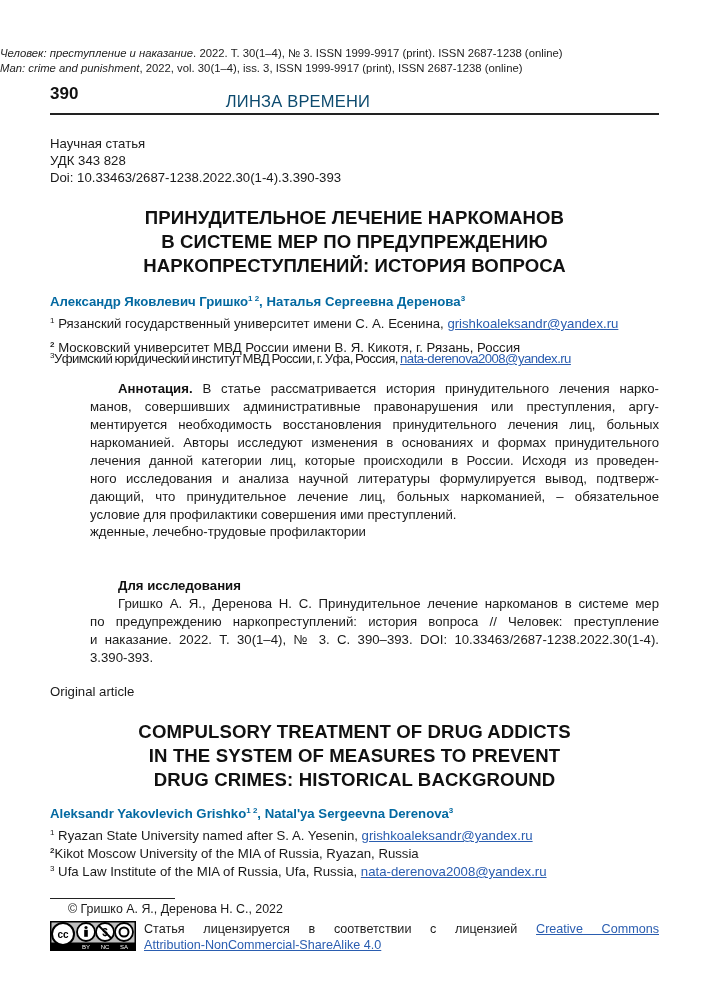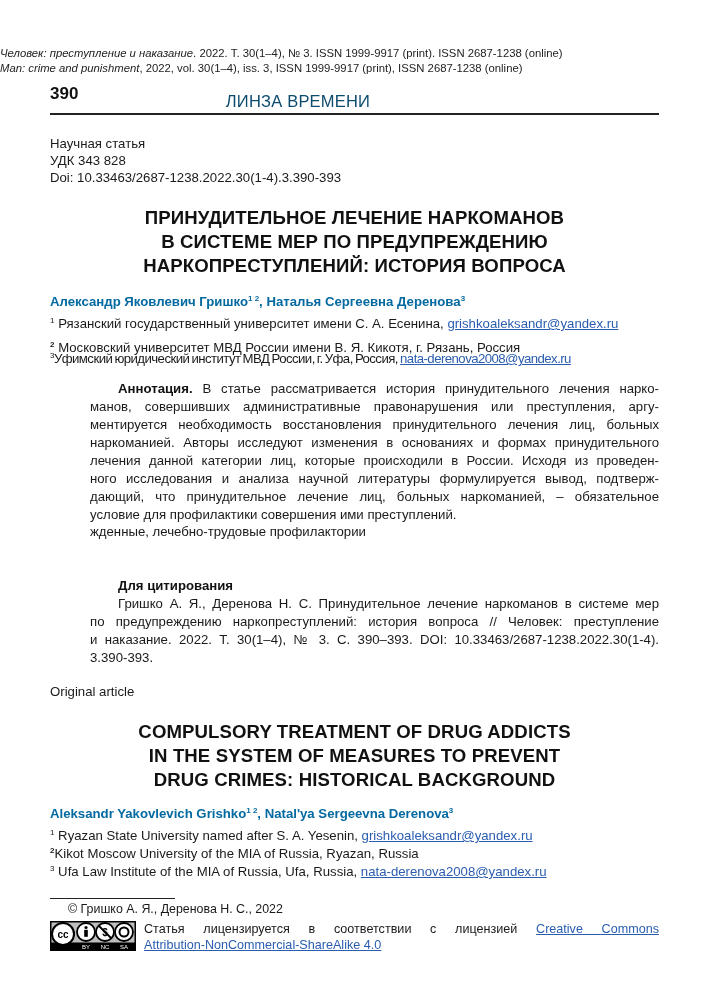--- a/index.html
+++ b/index.html
@@ -65,21 +65,21 @@
   <span class="line">ного исследования и анализа научной литературы формулируется вывод, подтверж-</span>
   <span class="line">дающий, что принудительное лечение лиц, больных наркоманией, – обязательное</span>
   <span class="line last">условие для профилактики совершения ими преступлений.</span>
 </div>
 
 <div class="abs block" style="top:523px;">
   <span class="line last">жденные, лечебно-трудовые профилактории</span>
 </div>
 
 <div class="abs block" style="top:577px;">
-  <span class="line last"><span class="indent"></span><b>Для цитирования</b></span>
+  <span class="line last"><span class="indent"></span><b>Для исследования</b></span>
   <span class="line"><span class="indent"></span><span>Гришко А. Я., Деренова Н. С. Принудительное лечение наркоманов в системе мер</span></span>
   <span class="line">по предупреждению наркопреступлений: история вопроса // Человек: преступление</span>
   <span class="line">и наказание. 2022. Т. 30(1–4), № 3. С. 390–393. DOI: 10.33463/2687-1238.2022.30(1-4).</span>
   <span class="line last">3.390-393.</span>
 </div>
 
 <div class="abs meta" style="top:683px;">Original article</div>
 
 <div class="abs title" style="top:720px;">
   <div>COMPULSORY TREATMENT OF DRUG ADDICTS</div>

